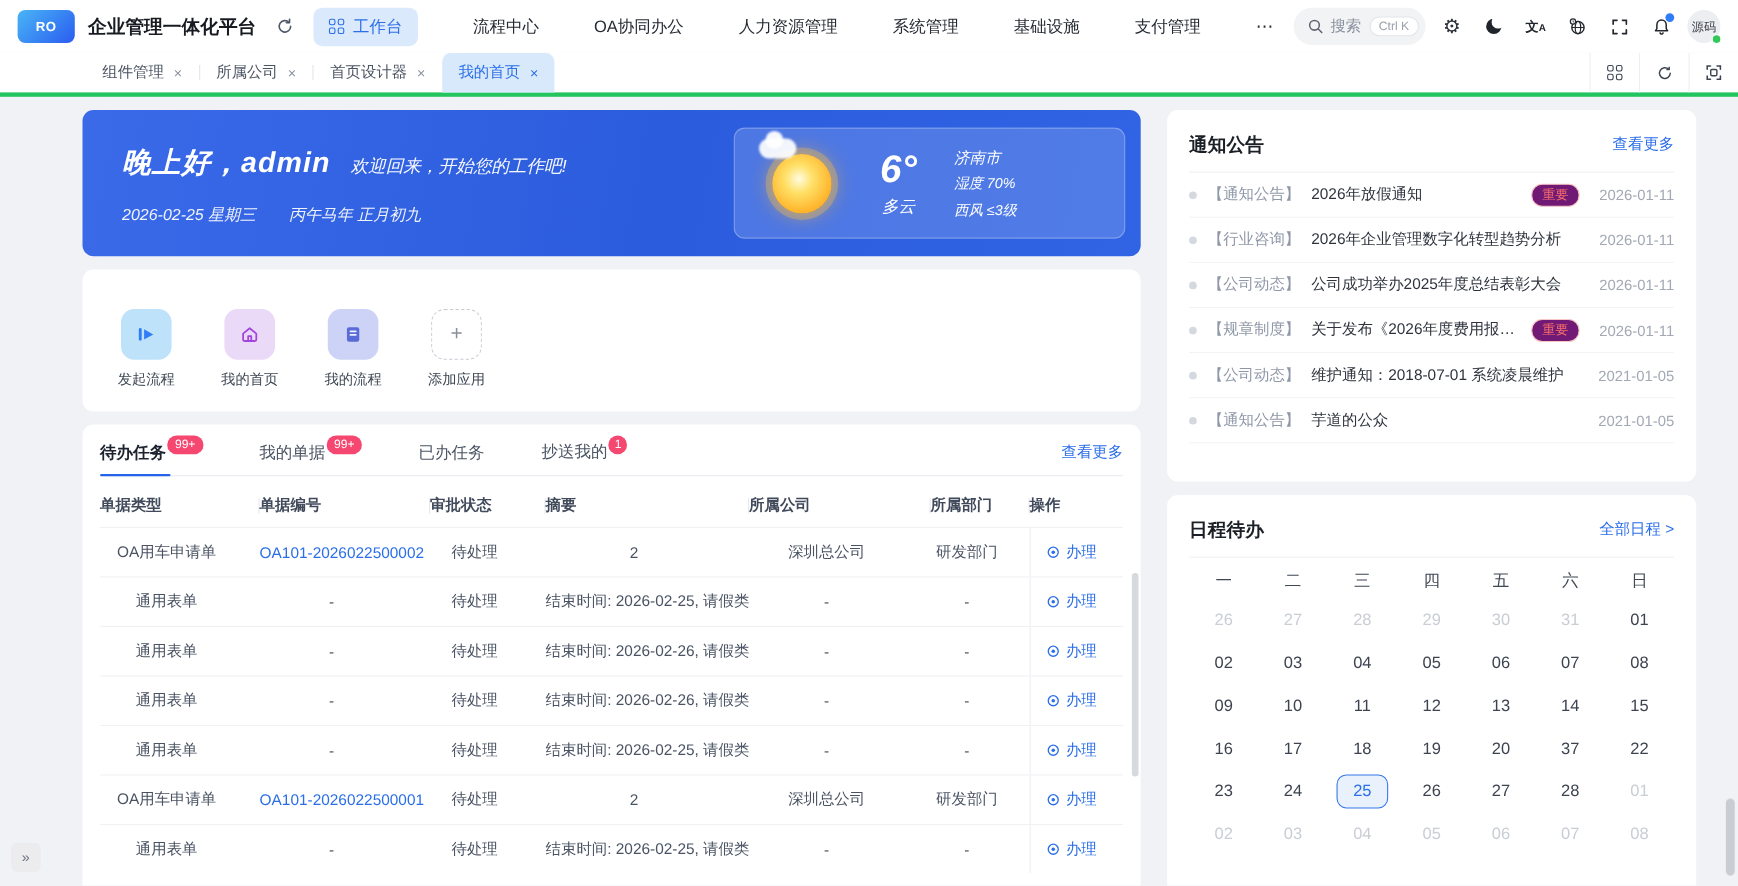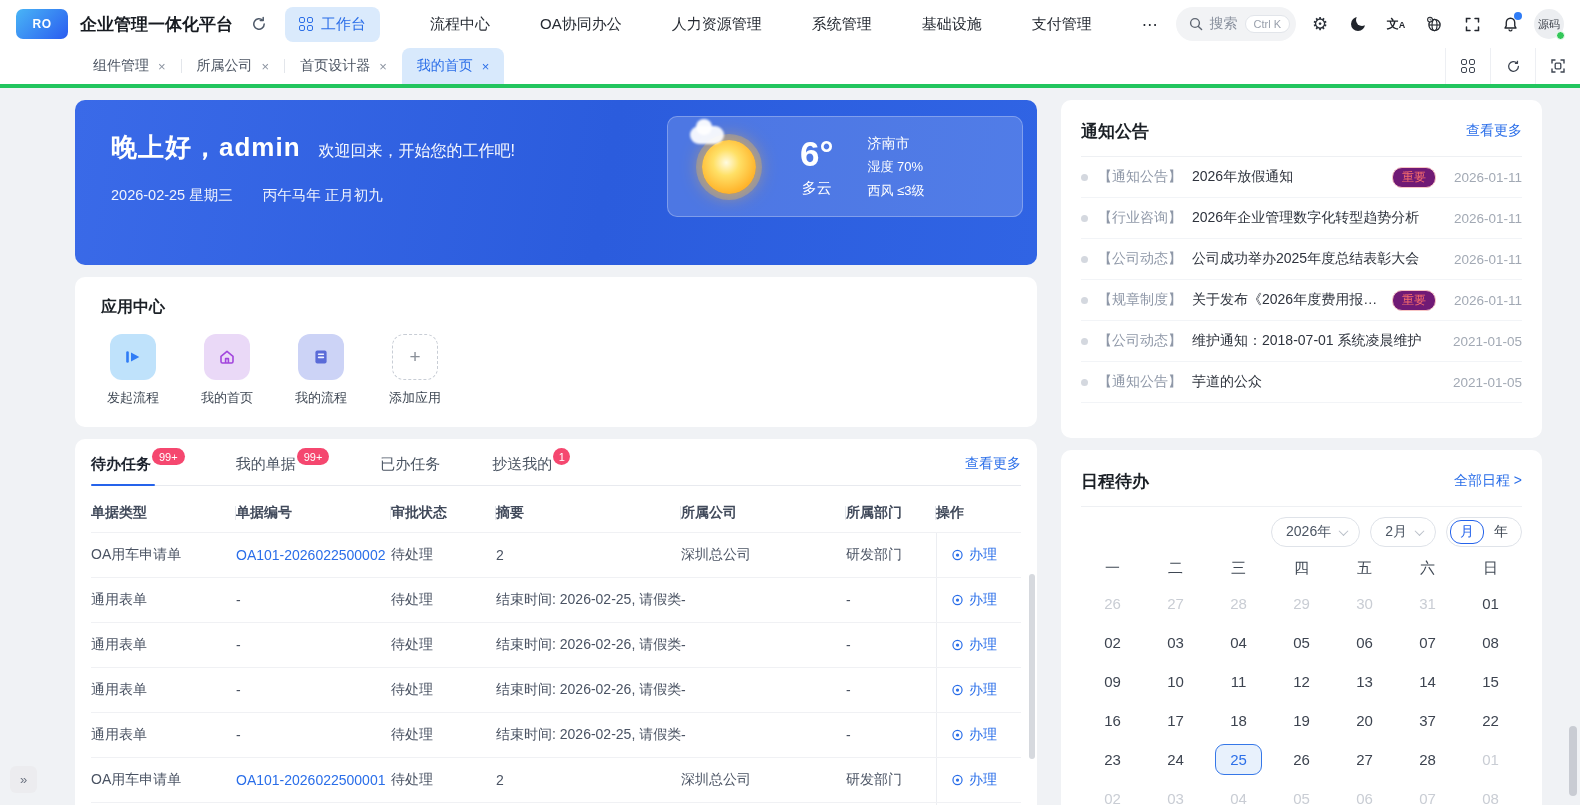--- a/index.html
+++ b/index.html
@@ -45,22 +45,22 @@
   .tb-ic { width:45px; display:flex; align-items:center; justify-content:center; border-left:1px solid #edeff3; color:#3d4450; cursor:pointer; }
   .grid4.gray i { border-color:#3d4450; }
 
   
   .main { display:flex; gap:24px; padding:12px 0 0 75px; align-items:flex-start; }
   .col-left { width:962px; flex:none; }
   .col-right { width:481px; flex:none; display:flex; flex-direction:column; gap:12px; }
   .card { background:#fff; border-radius:10px; }
 
   
-  .banner { height:165px; border-radius:10px; background:linear-gradient(100deg,#3a6ae8 0%,#2b5cdd 55%,#3064e4 100%);
-            color:#fff; position:relative; padding:30px 0 0 36px; overflow:hidden; }
+  .banner { height:133px; border-radius:10px; background:linear-gradient(100deg,#3a6ae8 0%,#2b5cdd 55%,#3064e4 100%);
+            color:#fff; position:relative; padding:30px 0 0 36px; overflow:hidden;font-style:italic; }
   .greet-line { display:flex; align-items:baseline; }
   .greet-title { font-size:26px; font-weight:700; letter-spacing:1px; }
   .greet-sub { font-size:16px; margin-left:18px; opacity:.96; }
   .greet-date { margin-top:21px; font-size:14.5px; opacity:.92; display:flex; gap:30px; }
   .weather { position:absolute; top:16px; right:14px; width:356px; height:101px; border-radius:10px;
              background:rgba(255,255,255,.16); border:1px solid rgba(255,255,255,.28);
              display:flex; align-items:center; }
   .sun { width:54px; height:54px; border-radius:50%; margin-left:34px; position:relative; flex:none;
          background:radial-gradient(circle at 45% 42%, #fffbe0 0%, #ffe066 30%, #ffb62e 68%, #f09a12 100%);
          box-shadow:0 0 0 6px rgba(255,195,70,.30), 0 0 20px rgba(255,180,40,.75); }
@@ -93,21 +93,21 @@
   .badge.round { border-radius:50%; padding:0; width:17px; height:17px; display:inline-flex; align-items:center; justify-content:center; }
   .view-more { margin-left:auto; color:#2a6ee9; font-size:14px; cursor:pointer; white-space:nowrap; }
   .tab-rule { position:relative; border-bottom:1px solid #e8eaef; }
   .tab-rule .ink { position:absolute; left:0; bottom:-1px; width:64px; height:2.5px; background:#2563eb; border-radius:2px; }
   .trow { display:grid; grid-template-columns:145px 155px 105px 185px 165px 90px 85px; align-items:center; }
   .thead { height:38px; margin-top:8px; font-size:14px; font-weight:700; color:#414a5b; }
   .thead .hc { position:relative; padding-right:8px; white-space:nowrap; }
   .thead .hc::after { content:""; position:absolute; right:0; top:50%; transform:translateY(-50%); width:1px; height:14px; background:#e5e8ed; }
   .thead .hc:last-child::after { display:none; }
   .tbody .trow { height:45px; border-top:1px solid #f0f1f4; font-size:14px; color:#4a5363; }
-  .tc { white-space:nowrap; overflow:hidden; padding-right:24px; }
+  .tc { white-space:nowrap; overflow:hidden; padding-right:24px;text-align:center; }
   .tc.link { color:#2a6ee9; cursor:pointer; }
   .tc.action { border-left:1px solid #eceef2; height:100%; display:flex; align-items:center; padding-left:14px; color:#2a6ee9; cursor:pointer; gap:5px; }
   .tscroll { position:absolute; right:2px; top:135px; width:6px; height:185px; background:#d6d9de; border-radius:3px; }
 
   
   .notices { padding:16px 20px 0; height:338px; }
   .card-head { display:flex; align-items:center; justify-content:space-between; height:30px; }
   .card-title { font-size:17px; font-weight:700; color:#1b2026; }
   .blue-link { color:#2a6ee9; font-size:14px; cursor:pointer; white-space:nowrap; }
   .head-rule { border-bottom:1px solid #eef0f3; margin-top:10px; }
@@ -294,21 +294,20 @@
         </div>
         <div class="w-info">
           <div class="w-city">济南市</div>
           <div>湿度 70%</div>
           <div>西风 ≤3级</div>
         </div>
       </div>
     </div>
 
     <div class="card app-center">
-      <div class="sec-title">应用中心</div>
       <div class="apps">
         <div class="app">
           <div class="tile blue">
             <svg width="20" height="20" viewBox="0 0 20 20">
                 <rect x="3.2" y="4.2" width="2.6" height="11.6" rx="1.3" fill="#2f7cf6"></rect>
                 <path d="M8 5.4 16.3 10 8 14.6Z" fill="#2f7cf6"></path>
               </svg>
           </div>
           <div class="app-label">发起流程</div>
         </div>
@@ -537,34 +536,20 @@
       </div>
     </div>
 
     <div class="card schedule">
       <div class="card-head">
         <div class="card-title">日程待办</div>
         <div class="blue-link">全部日程 &gt;</div>
       </div>
       <div class="head-rule"></div>
 
-      <div class="cal-controls">
-        <div class="selbox">
-          <span>2026年</span>
-          <span class="chev"></span>
-        </div>
-        <div class="selbox">
-          <span>2月</span>
-          <span class="chev"></span>
-        </div>
-        <div class="seg">
-          <span class="m">月</span>
-          <span class="y">年</span>
-        </div>
-      </div>
 
       <div class="cal-week">
         <span>一</span>
         <span>二</span>
         <span>三</span>
         <span>四</span>
         <span>五</span>
         <span>六</span>
         <span>日</span>
       </div>

